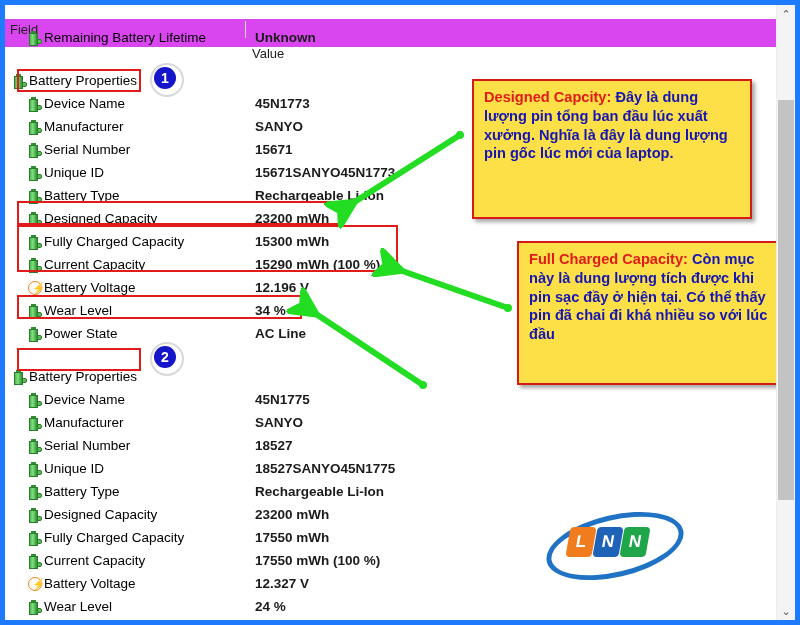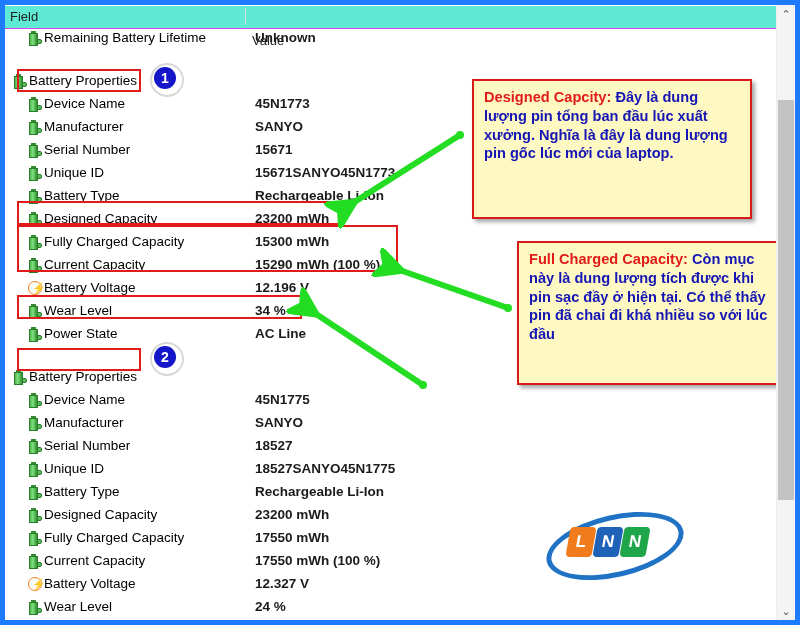--- a/index.html
+++ b/index.html
@@ -11,22 +11,22 @@
   }
   .frame{
     position:absolute;
     left:5px; top:5px;
     width:790px; height:615px;
     background:#ffffff;
     overflow:hidden;
   }
   
   .hdr{
-    position:absolute; left:0; top:1px; width:772px; height:22px;
-    background:#5eead4; border-bottom:1px solid #d946ef;
+    position:absolute; left:0; top:14px; width:772px; height:22px;
+    background:#d946ef; border-bottom:6px solid #d946ef;
   }
   .hdr .cell{
     position:absolute; top:3px;
     font-size:13px; color:#222; white-space:nowrap;
   }
   .hdr .c-field{ left:5px; }
   .hdr .c-value{ left:247px;margin-top:24px; }
   .hdr .sep{
     position:absolute; top:2px; left:240px; width:1px; height:17px;
     background:#dcdcdc;
@@ -105,21 +105,21 @@
   .badge .core{
     position:absolute; left:4px; top:4px; width:22px; height:22px;
     border-radius:50%; background:#1515c9;
     color:#ffffff; font-size:14px; font-weight:bold;
     text-align:center; line-height:22px;
   }
 
   
   .callout{
     position:absolute;
-    background:#fef9c3;
+    background:#fde047;
     border:2.5px solid #d61a18;
     box-shadow:3px 3px 4px rgba(0,0,0,.35);
     padding:7px 9px 8px 10px;
     box-sizing:border-box;
     font-size:14.6px;
     font-weight:bold;
     line-height:1.29;
     color:#1616b4;
   }
   .callout .lead{ color:#e01b19; }

